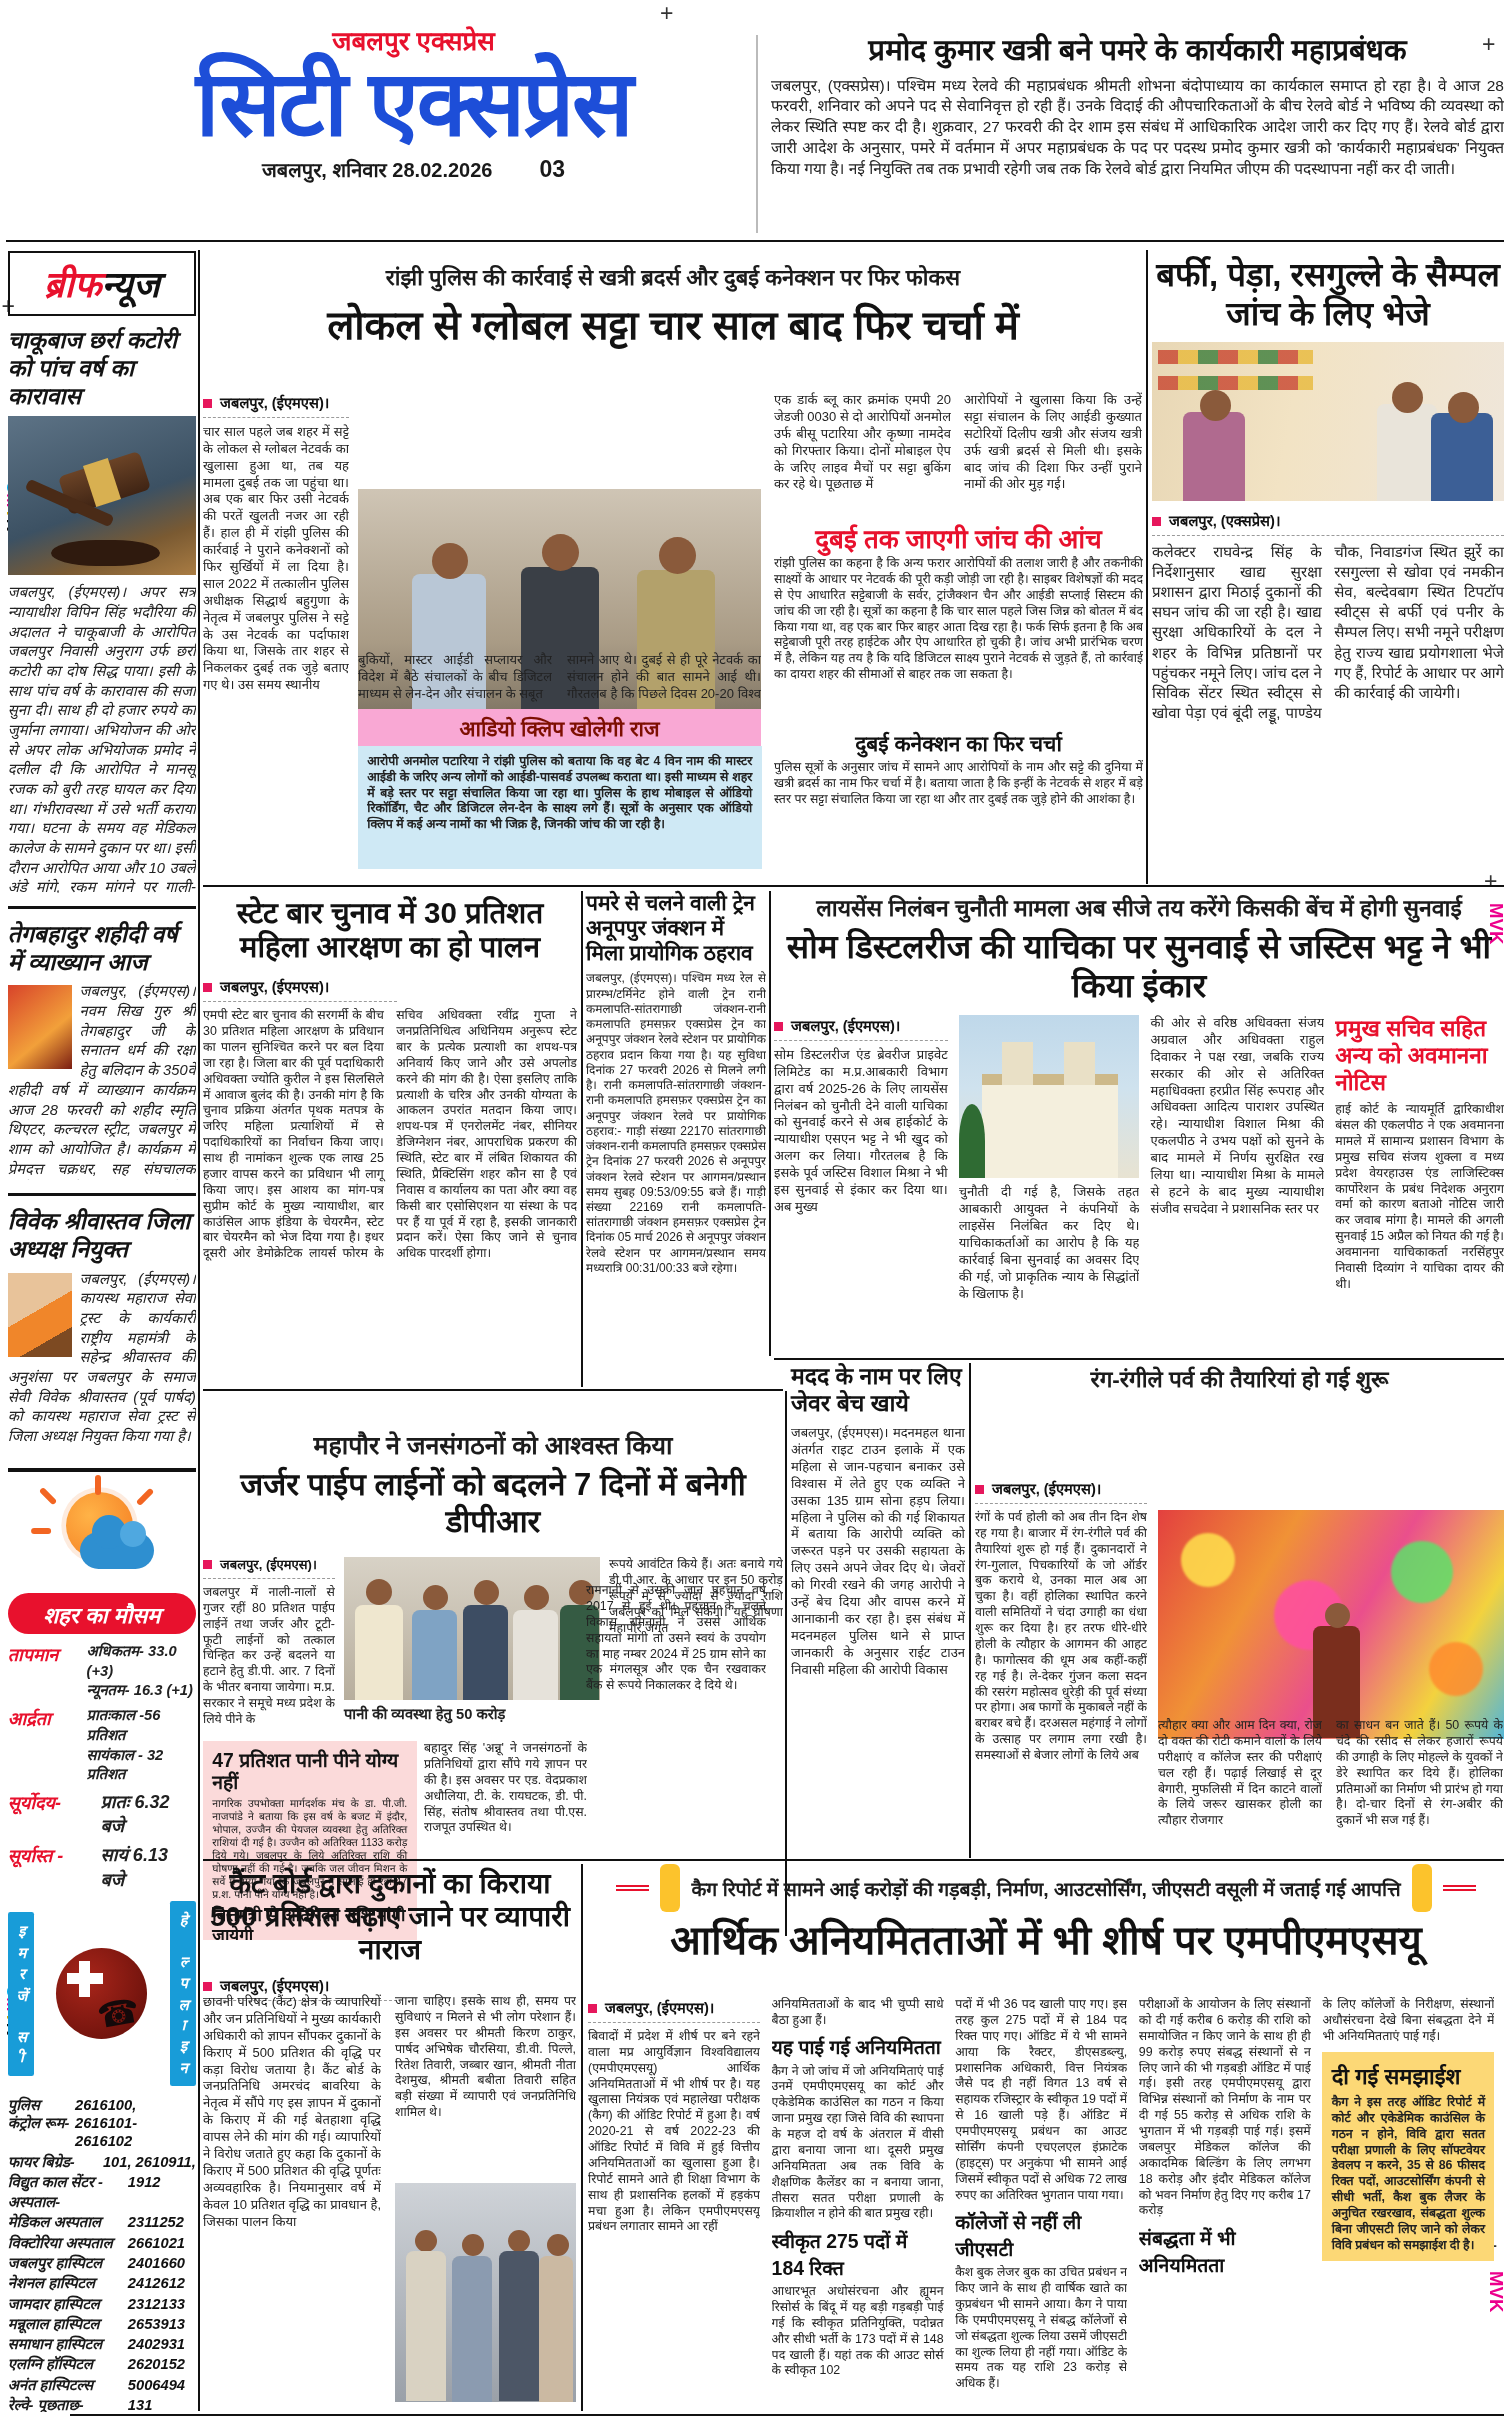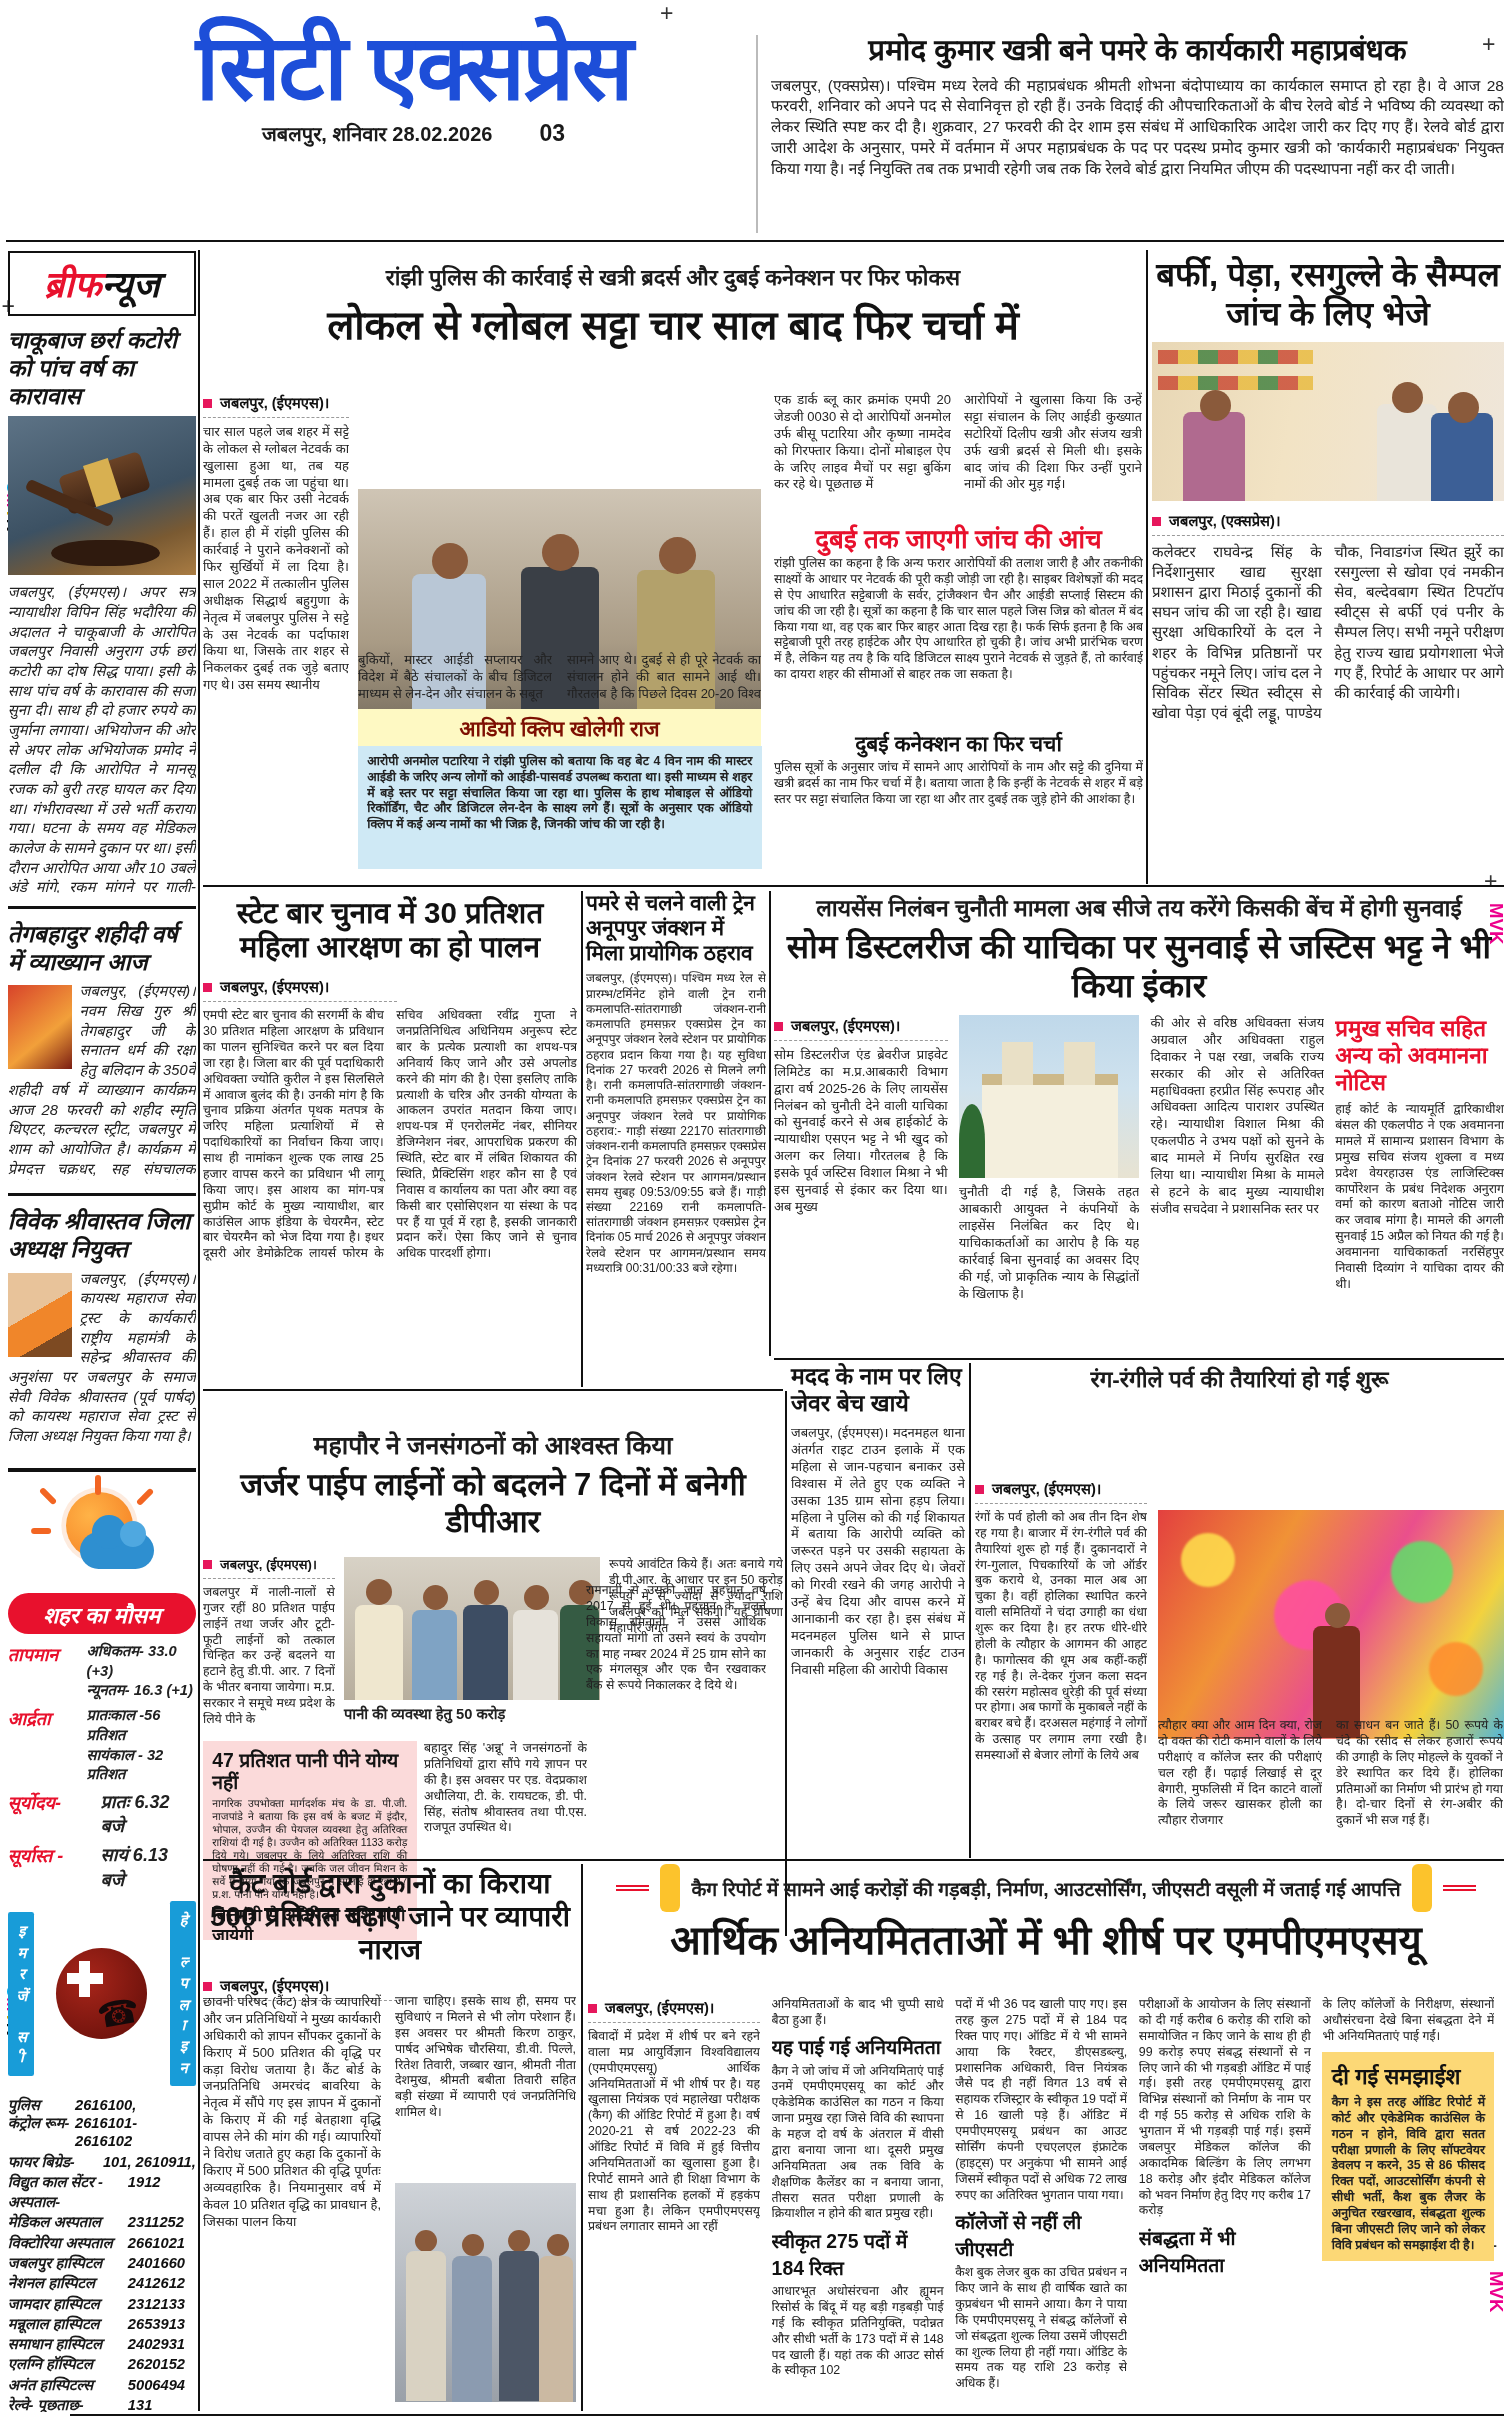--- a/index.html
+++ b/index.html
@@ -34,21 +34,21 @@
   .hp-row{display:flex;align-items:center;justify-content:space-between;margin:9.3px 0;}
   .hp-tab{background:#189cd8;color:#fff;font-weight:bold;font-size:14.7px;padding:7.8px 3.1px;writing-mode:vertical-rl;text-orientation:upright;letter-spacing:1.6px;border-radius:2.3px;}
   .hp-circle{width:91px;height:91px;border-radius:50%;background:radial-gradient(circle at 35% 35%,#a8251a,#5e0d08);position:relative;}
   .hp-cross-v{position:absolute;left:23px;top:12.4px;width:11px;height:36px;background:#fff;}
   .hp-cross-h{position:absolute;left:11px;top:25px;width:36px;height:11px;background:#fff;}
   .hp-phone{position:absolute;right:7.8px;bottom:6.2px;font-size:34px;color:#14090a;transform:rotate(-10deg);}
   .ph-row{display:flex;justify-content:space-between;gap:4.7px;font-size:14.7px;line-height:1.25;margin:1.9px 0;}
   .ph-l{font-weight:bold;color:#1b1b1b;}
   .ph-n{font-weight:bold;color:#111;text-align:left;min-width:68px;}
   
-  .orange-box{background:#fef9c3;color:#7d0f02;font-weight:900;text-align:center;font-size:21px;padding:5.4px 0;}
+  .orange-box{background:#f9a8d4;color:#7d0f02;font-weight:900;text-align:center;font-size:21px;padding:5.4px 0;}
   .blue-box{background:#cfe9f5;padding:7.8px 9.3px;font-weight:600;}
   .pink-box{background:#fbdada;padding:7.8px 9.3px;}
   .yellow-box{background:#fcd876;padding:7.8px 9.3px;}
   .pink-t{font-weight:900;font-size:19.4px;color:#131313;line-height:1.15;margin-bottom:3.1px;}
   .ybr{width:20px;height:48px;background:#fcc32c;border-radius:6.2px;}
   .red-eq{width:33px;height:2.3px;background:#e8112d;margin:2.3px 0;}
   
   .mark{position:absolute;color:#333;font-size:23px;font-weight:400;}
   .vert{writing-mode:vertical-rl;text-orientation:mixed;font-weight:bold;}
   
@@ -89,20 +89,21 @@
   <div class="abs vert" style="left:1.6px;top:481px;font-size:17px;">
     <span style="color:#00aeef">C</span><span style="color:#ec008c">M</span><span style="color:#d9a800">Y</span><span style="color:#111">K</span>
   </div>
   <div class="abs vert" style="left:1.6px;top:1985px;font-size:17px;">
     <span style="color:#00aeef">C</span><span style="color:#ec008c">M</span><span style="color:#d9a800">Y</span><span style="color:#111">K</span>
   </div>
   <div class="abs vert" style="left:1485px;top:903px;font-size:18.6px;color:#ec008c;">MVK</div>
   <div class="abs vert" style="left:1485px;top:2271px;font-size:18.6px;color:#ec008c;">MVK</div>
 
   <div class="abs" style="left:78px;top:22px;width:671px;">
+    <div style="text-align:center;color:#e8112d;font-weight:900;font-size:26px;">जबलपुर एक्सप्रेस</div>
     <div style="text-align:center;font-weight:900;font-size:91px;line-height:1.02;letter-spacing:-2.3px;color:#1d4ed8;">सिटी एक्सप्रेस</div>
     <div style="display:flex;justify-content:center;align-items:baseline;gap:47px;margin-top:4.7px;">
       <span style="font-weight:bold;font-size:20px;">जबलपुर, शनिवार 28.02.2026</span>
       <span style="font-weight:900;font-size:23px;">03</span>
     </div>
   </div>
   <div class="abs rule-v" style="left:756px;top:35px;width:1.6px;height:198px;background:#bbb;"></div>
 
   <div class="abs" style="left:771px;top:33px;width:733px;">
     <div class="hl" style="font-size:29.5px;">प्रमोद कुमार खत्री बने पमरे के कार्यकारी महाप्रबंधक</div>

